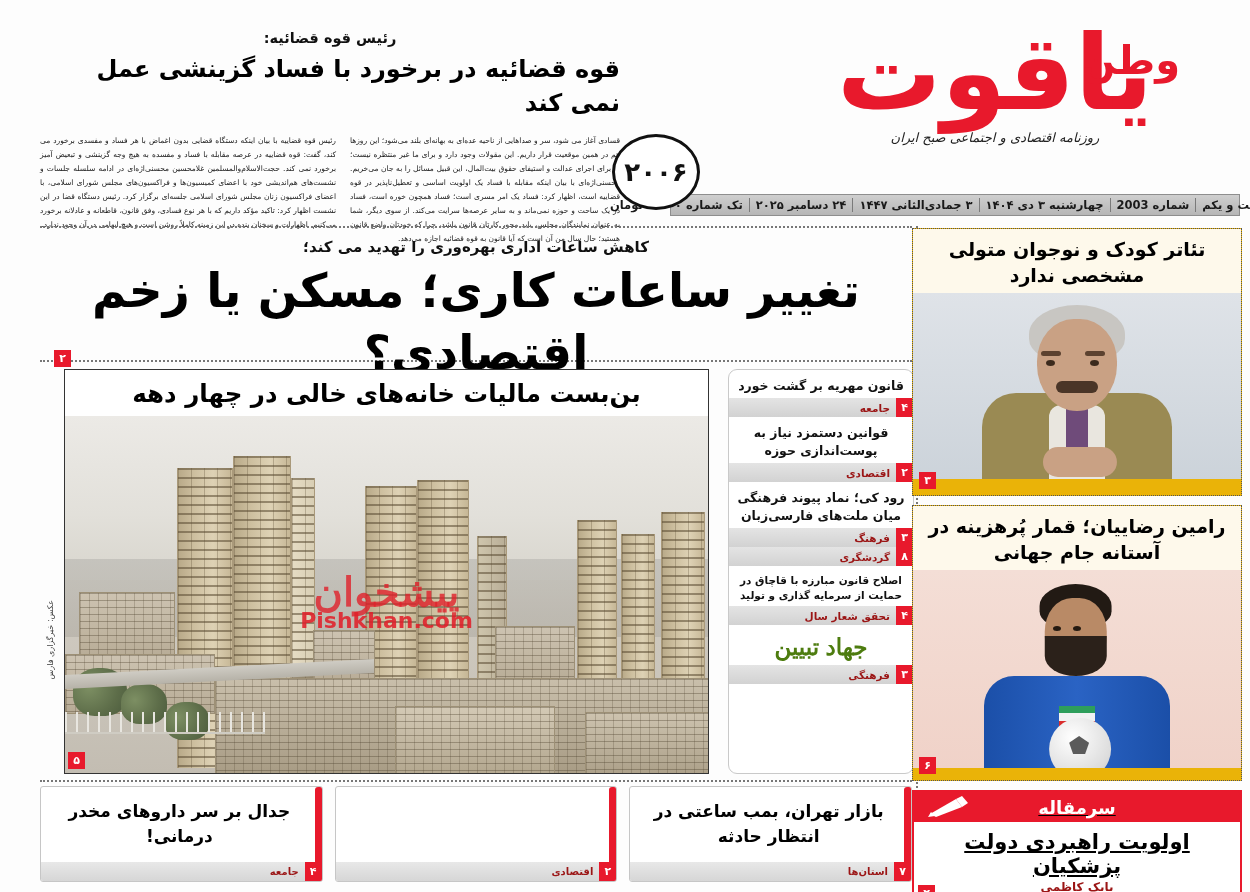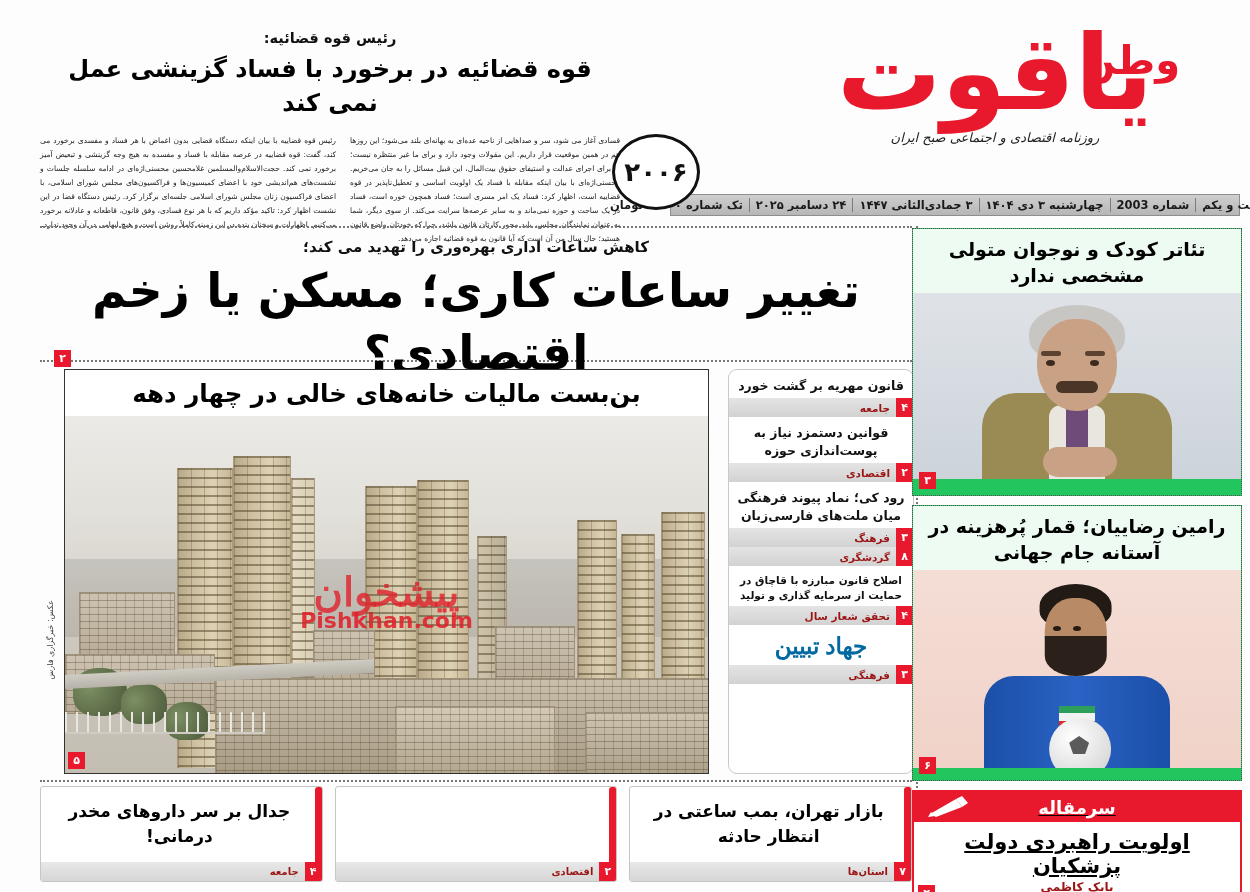--- a/index.html
+++ b/index.html
@@ -87,21 +87,21 @@
   .lead-story {
     position: absolute; left: 40px; top: 30px;
     width: 580px;
   }
   .lead-kicker {
     text-align: center;
     font-size: 14.5px; font-weight: bold; color: #111;
     direction: rtl; margin-bottom: 6px;
   }
   .lead-title {
-    text-align: center;
+    text-align: right;
     font-size: 24px; font-weight: bold; color: #000;
     direction: rtl; line-height: 34px;
     letter-spacing: -0.5px;
     margin-bottom: 14px;
   }
   .lead-cols {
     display: flex; flex-direction: row-reverse;
     gap: 14px; direction: rtl;
   }
   .lead-col {
@@ -282,35 +282,35 @@
   }
   .mid-sec .pagebadge { width: 17px; height: 19px; }
   .mid-sec .secname {
     font-size: 10.5px; font-weight: bold; color: #9b1515;
     padding-right: 6px;
     direction: rtl;
   }
   .jihad-logo {
     text-align: center;
     font-size: 23px; font-weight: bold;
-    color: #0369a1;
+    color: #4d7c0f;
     direction: rtl;
     line-height: 30px;
-    font-family: Liberation Serif, serif;
+    font-family: Liberation Sans, sans-serif;
   }
 
   
   .sidebar {
     position: absolute; right: 8px; top: 228px;
     width: 330px; height: 656px;
   }
   .side-card {
     position: relative;
     border: 1px dotted #555;
-    background: #22c55e;
+    background: #eab308;
     margin-bottom: 9px;
     overflow: hidden;
   }
   .side-card .side-title {
     direction: rtl; text-align: center;
     font-size: 19px; font-weight: bold; color: #000;
     line-height: 26px;
     padding: 7px 8px 5px 8px;
     background: rgba(255,255,255,.92);
     position: relative; z-index: 3;

